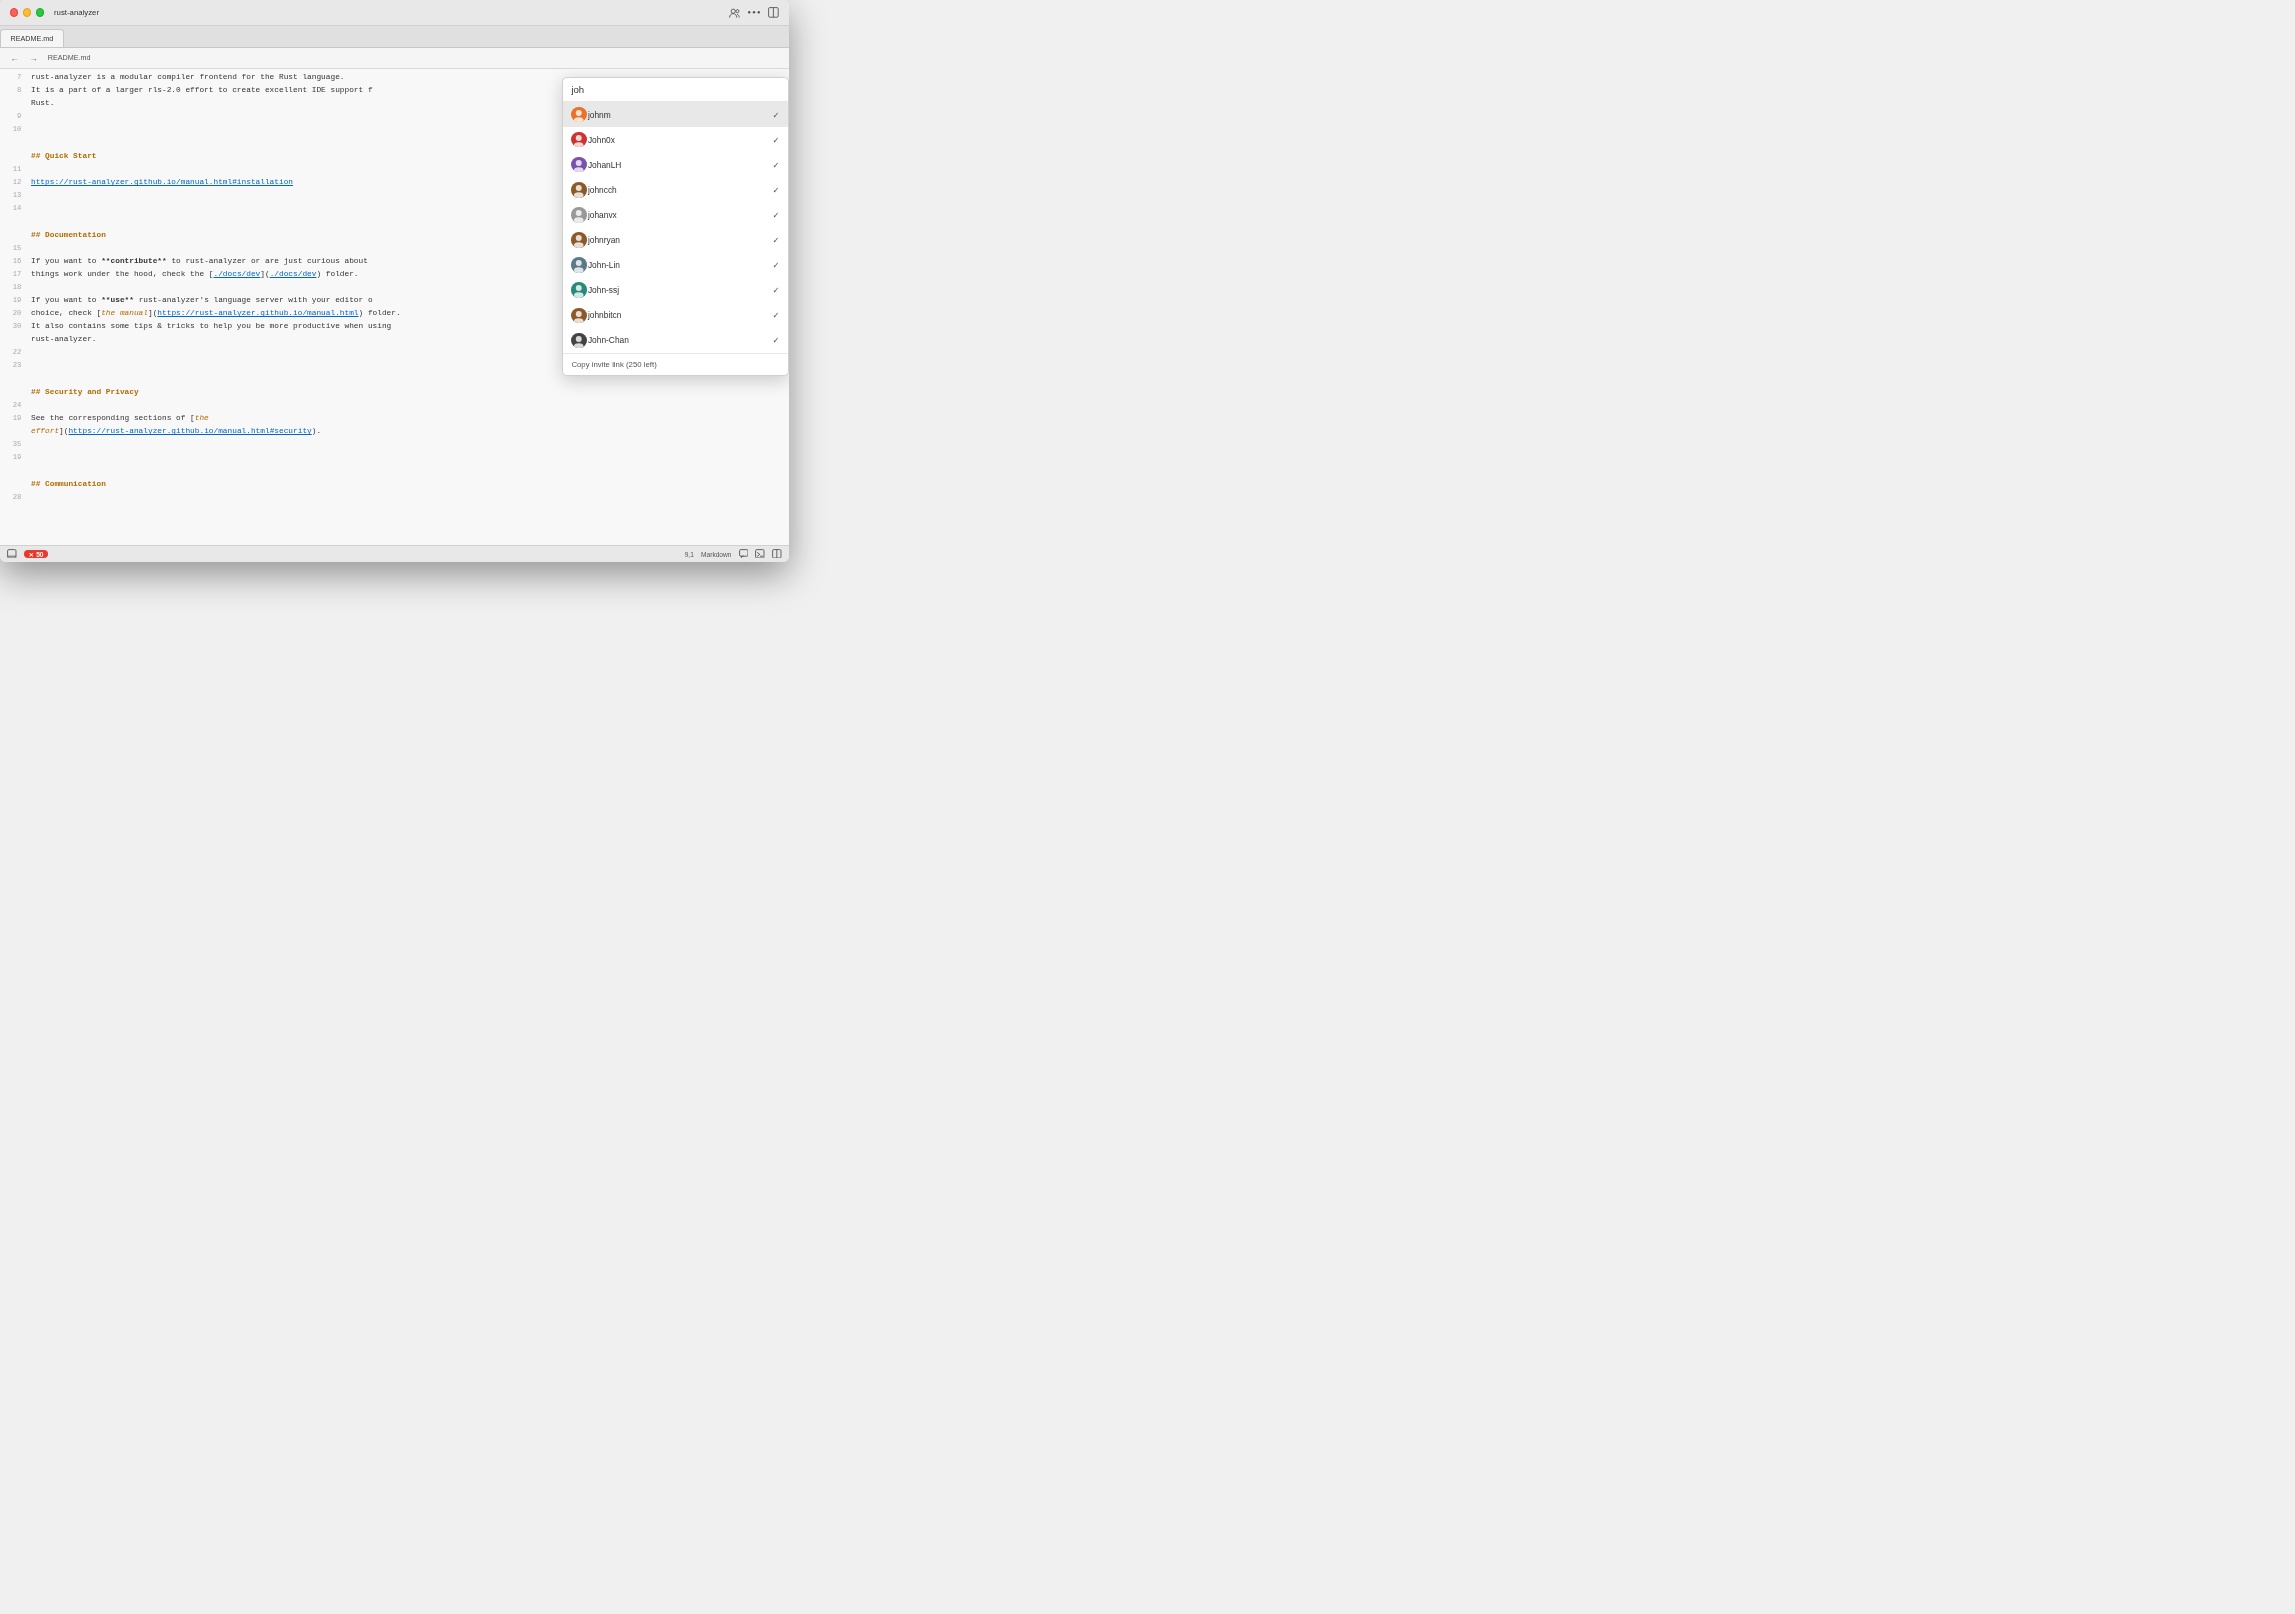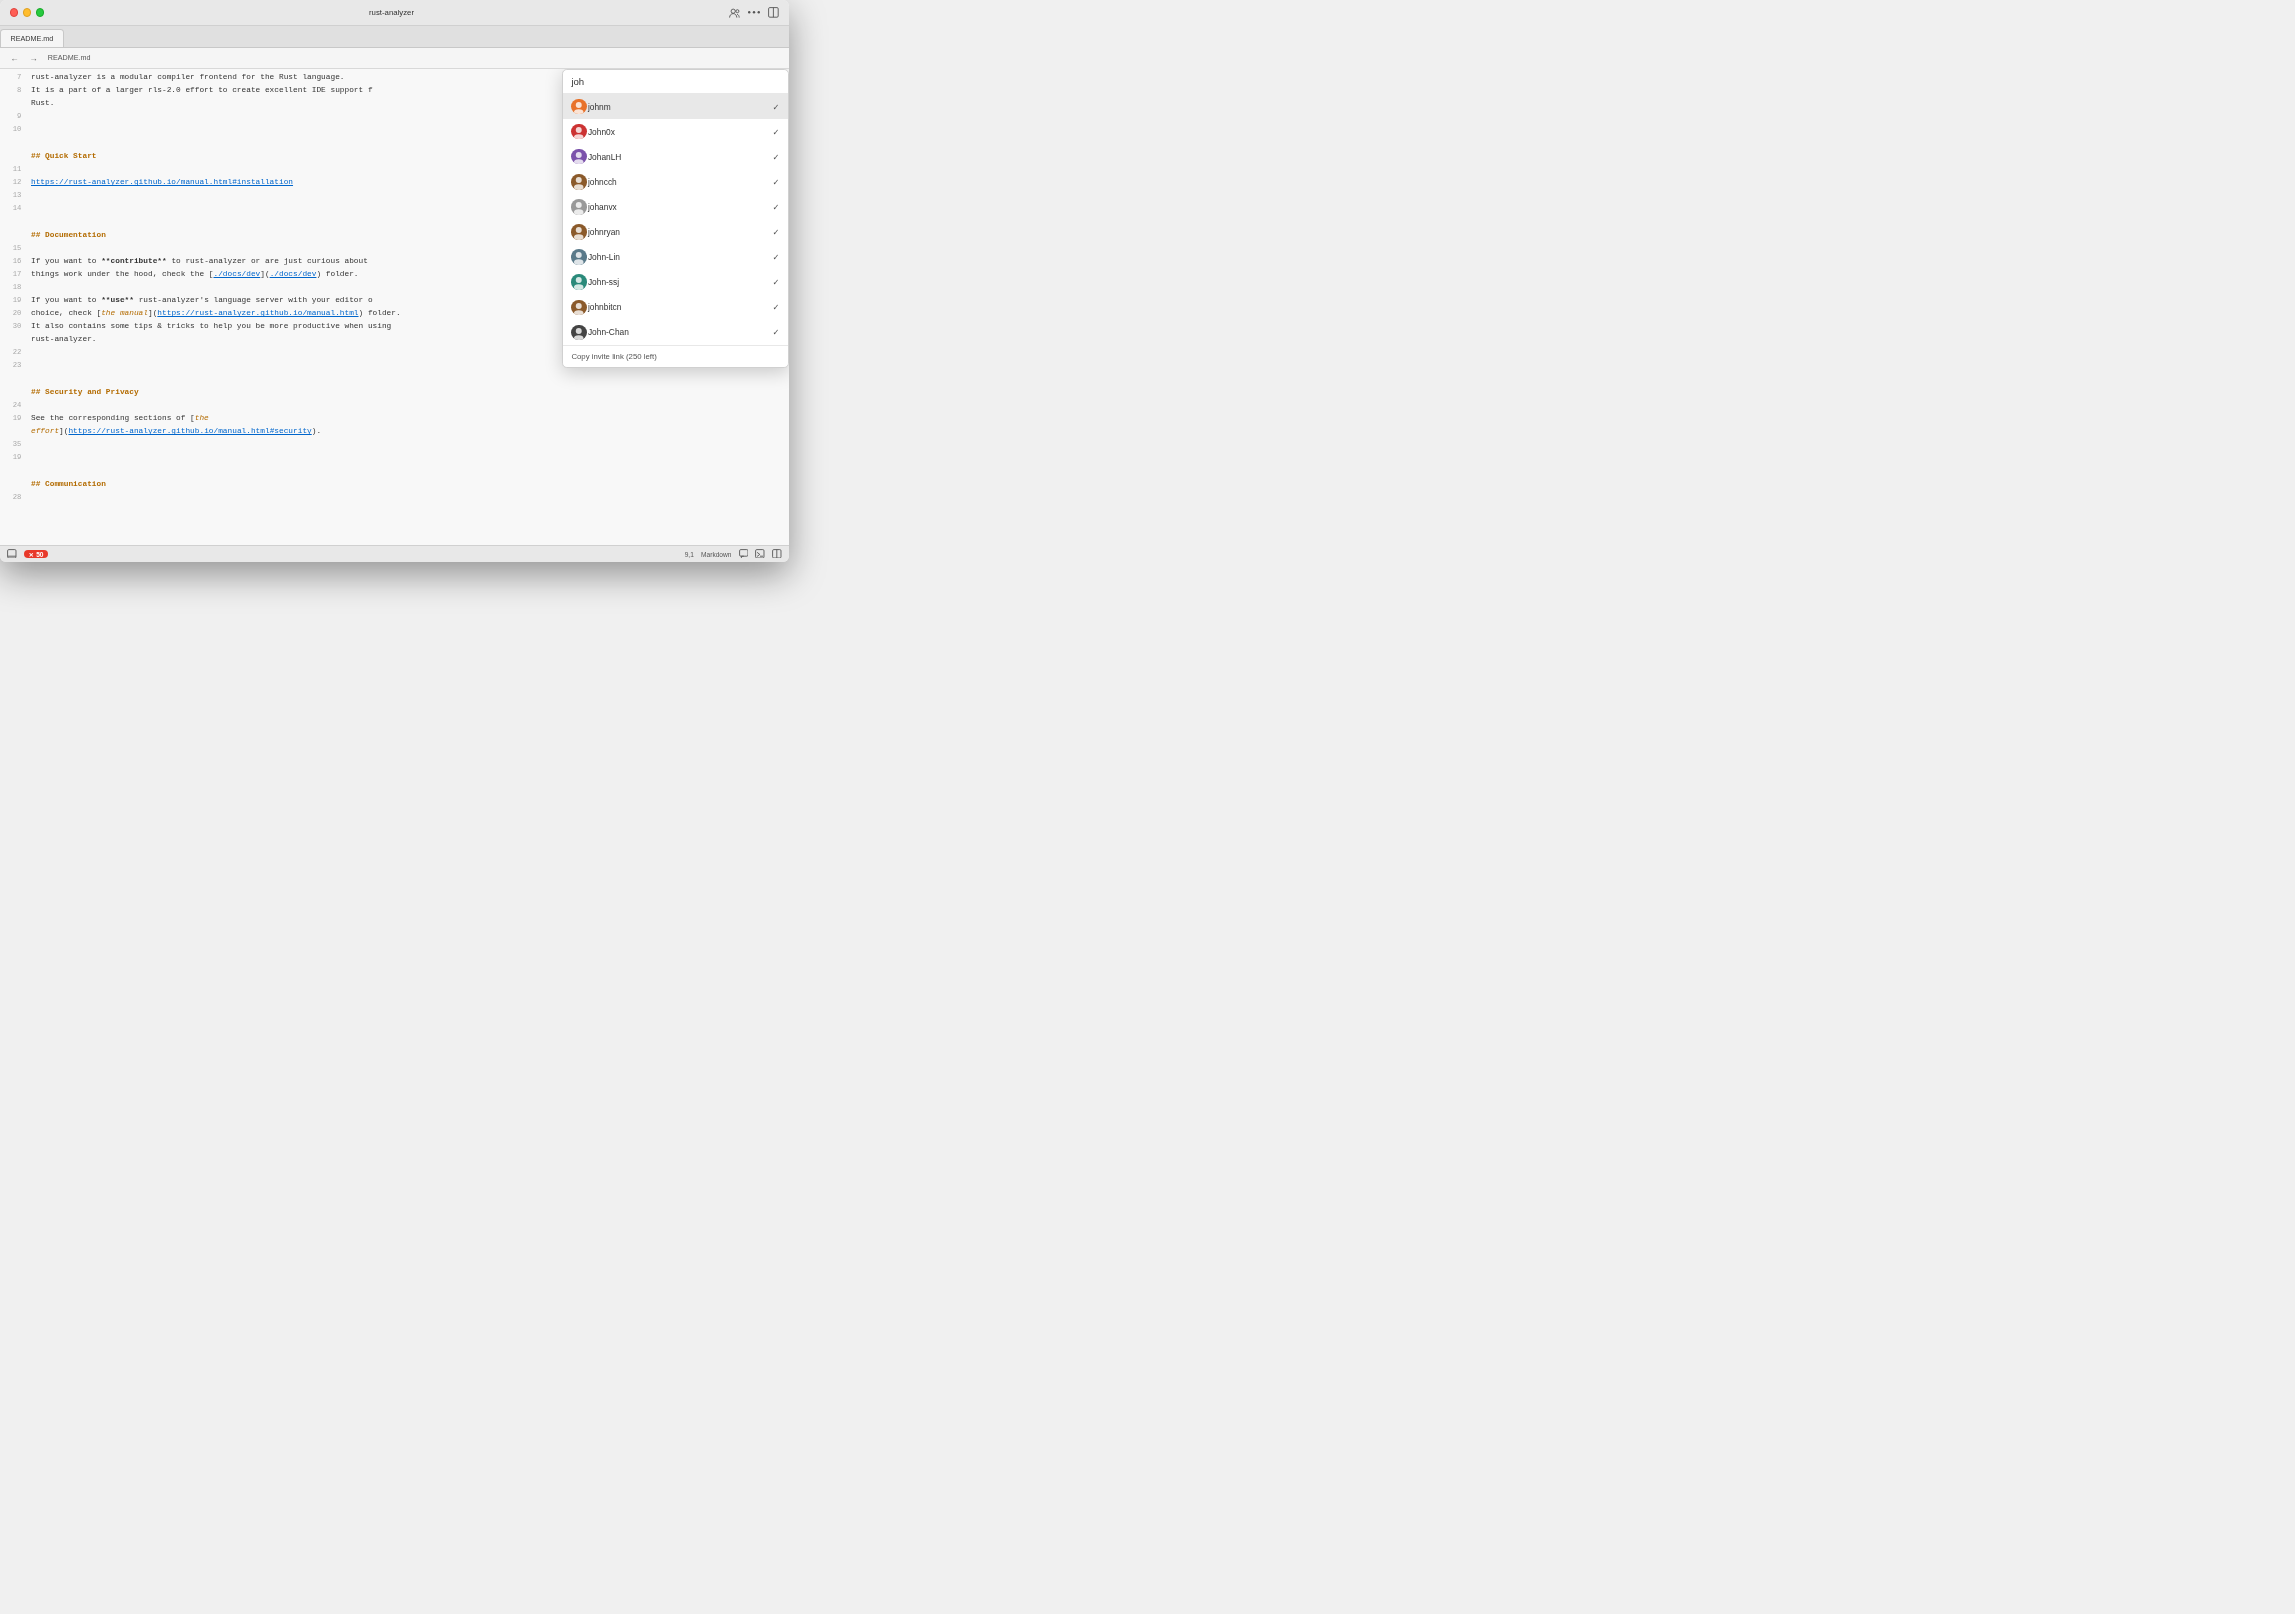--- a/index.html
+++ b/index.html
@@ -35,21 +35,20 @@
       width: 8.4px;
       height: 8.4px;
       border-radius: 50%;
       cursor: pointer;
     }
     .tl-red { background: #ff5f56; border: 0.6px solid #e0443e; }
     .tl-yellow { background: #ffbd2e; border: 0.6px solid #dea123; }
     .tl-green { background: #27c93f; border: 0.6px solid #1aab29; }
     .titlebar-title {
       flex: 1;
-      text-align: center;
       font-size: 7.8px;
       color: #333;
       font-weight: 500;
     }
     .titlebar-actions {
       display: flex;
       gap: 7.2px;
       align-items: center;
     }
     .titlebar-icon {
@@ -160,21 +159,21 @@
     }
     .heading { color: #b36b00; font-weight: bold; margin-top: 27px; }
     .link { color: #0066cc; text-decoration: underline; }
     .bold { font-weight: bold; color: #333; }
     .italic-link { color: #b36b00; font-style: italic; }
     .url-link { color: #0066cc; text-decoration: underline; }
 
     
     .dropdown-overlay {
       position: absolute;
-      top: 0;
+      top: 8px;
       right: 0;
       width: 227px;
       background: #fff;
       border: 0.6px solid #d0d0d0;
       border-radius: 4.8px;
       box-shadow: 0 4.8px 18px rgba(0,0,0,0.18);
       z-index: 100;
       overflow: hidden;
     }
 

